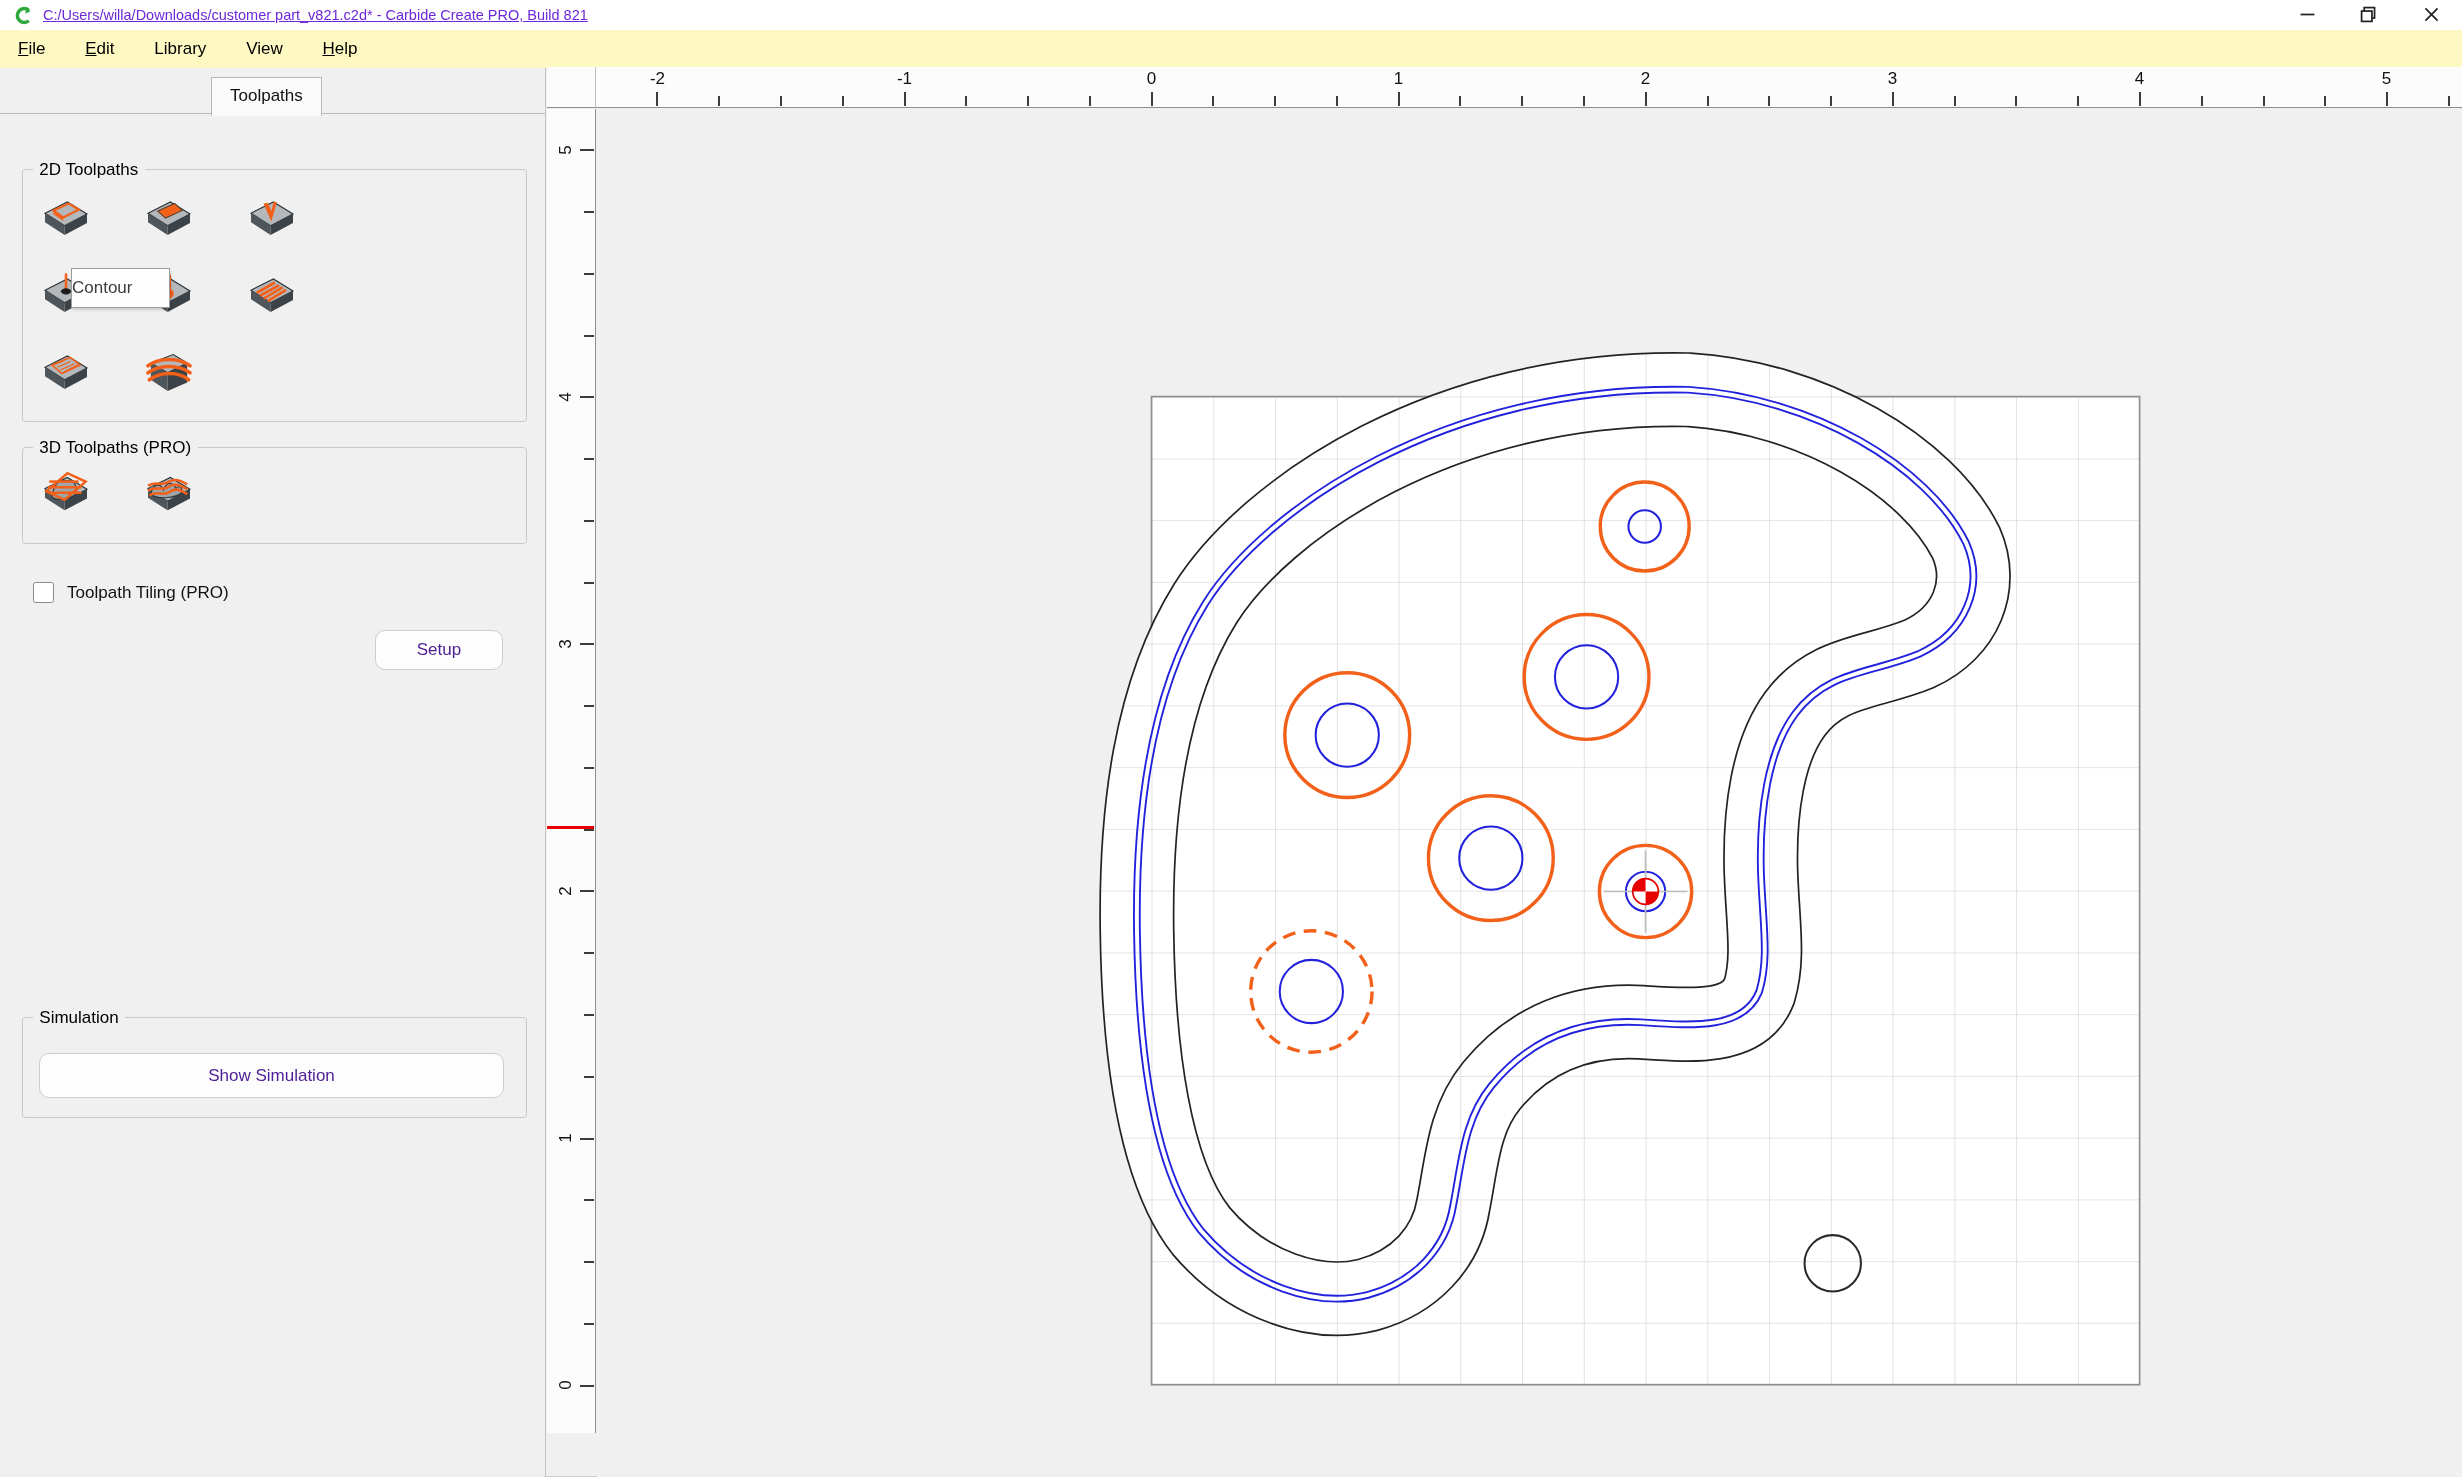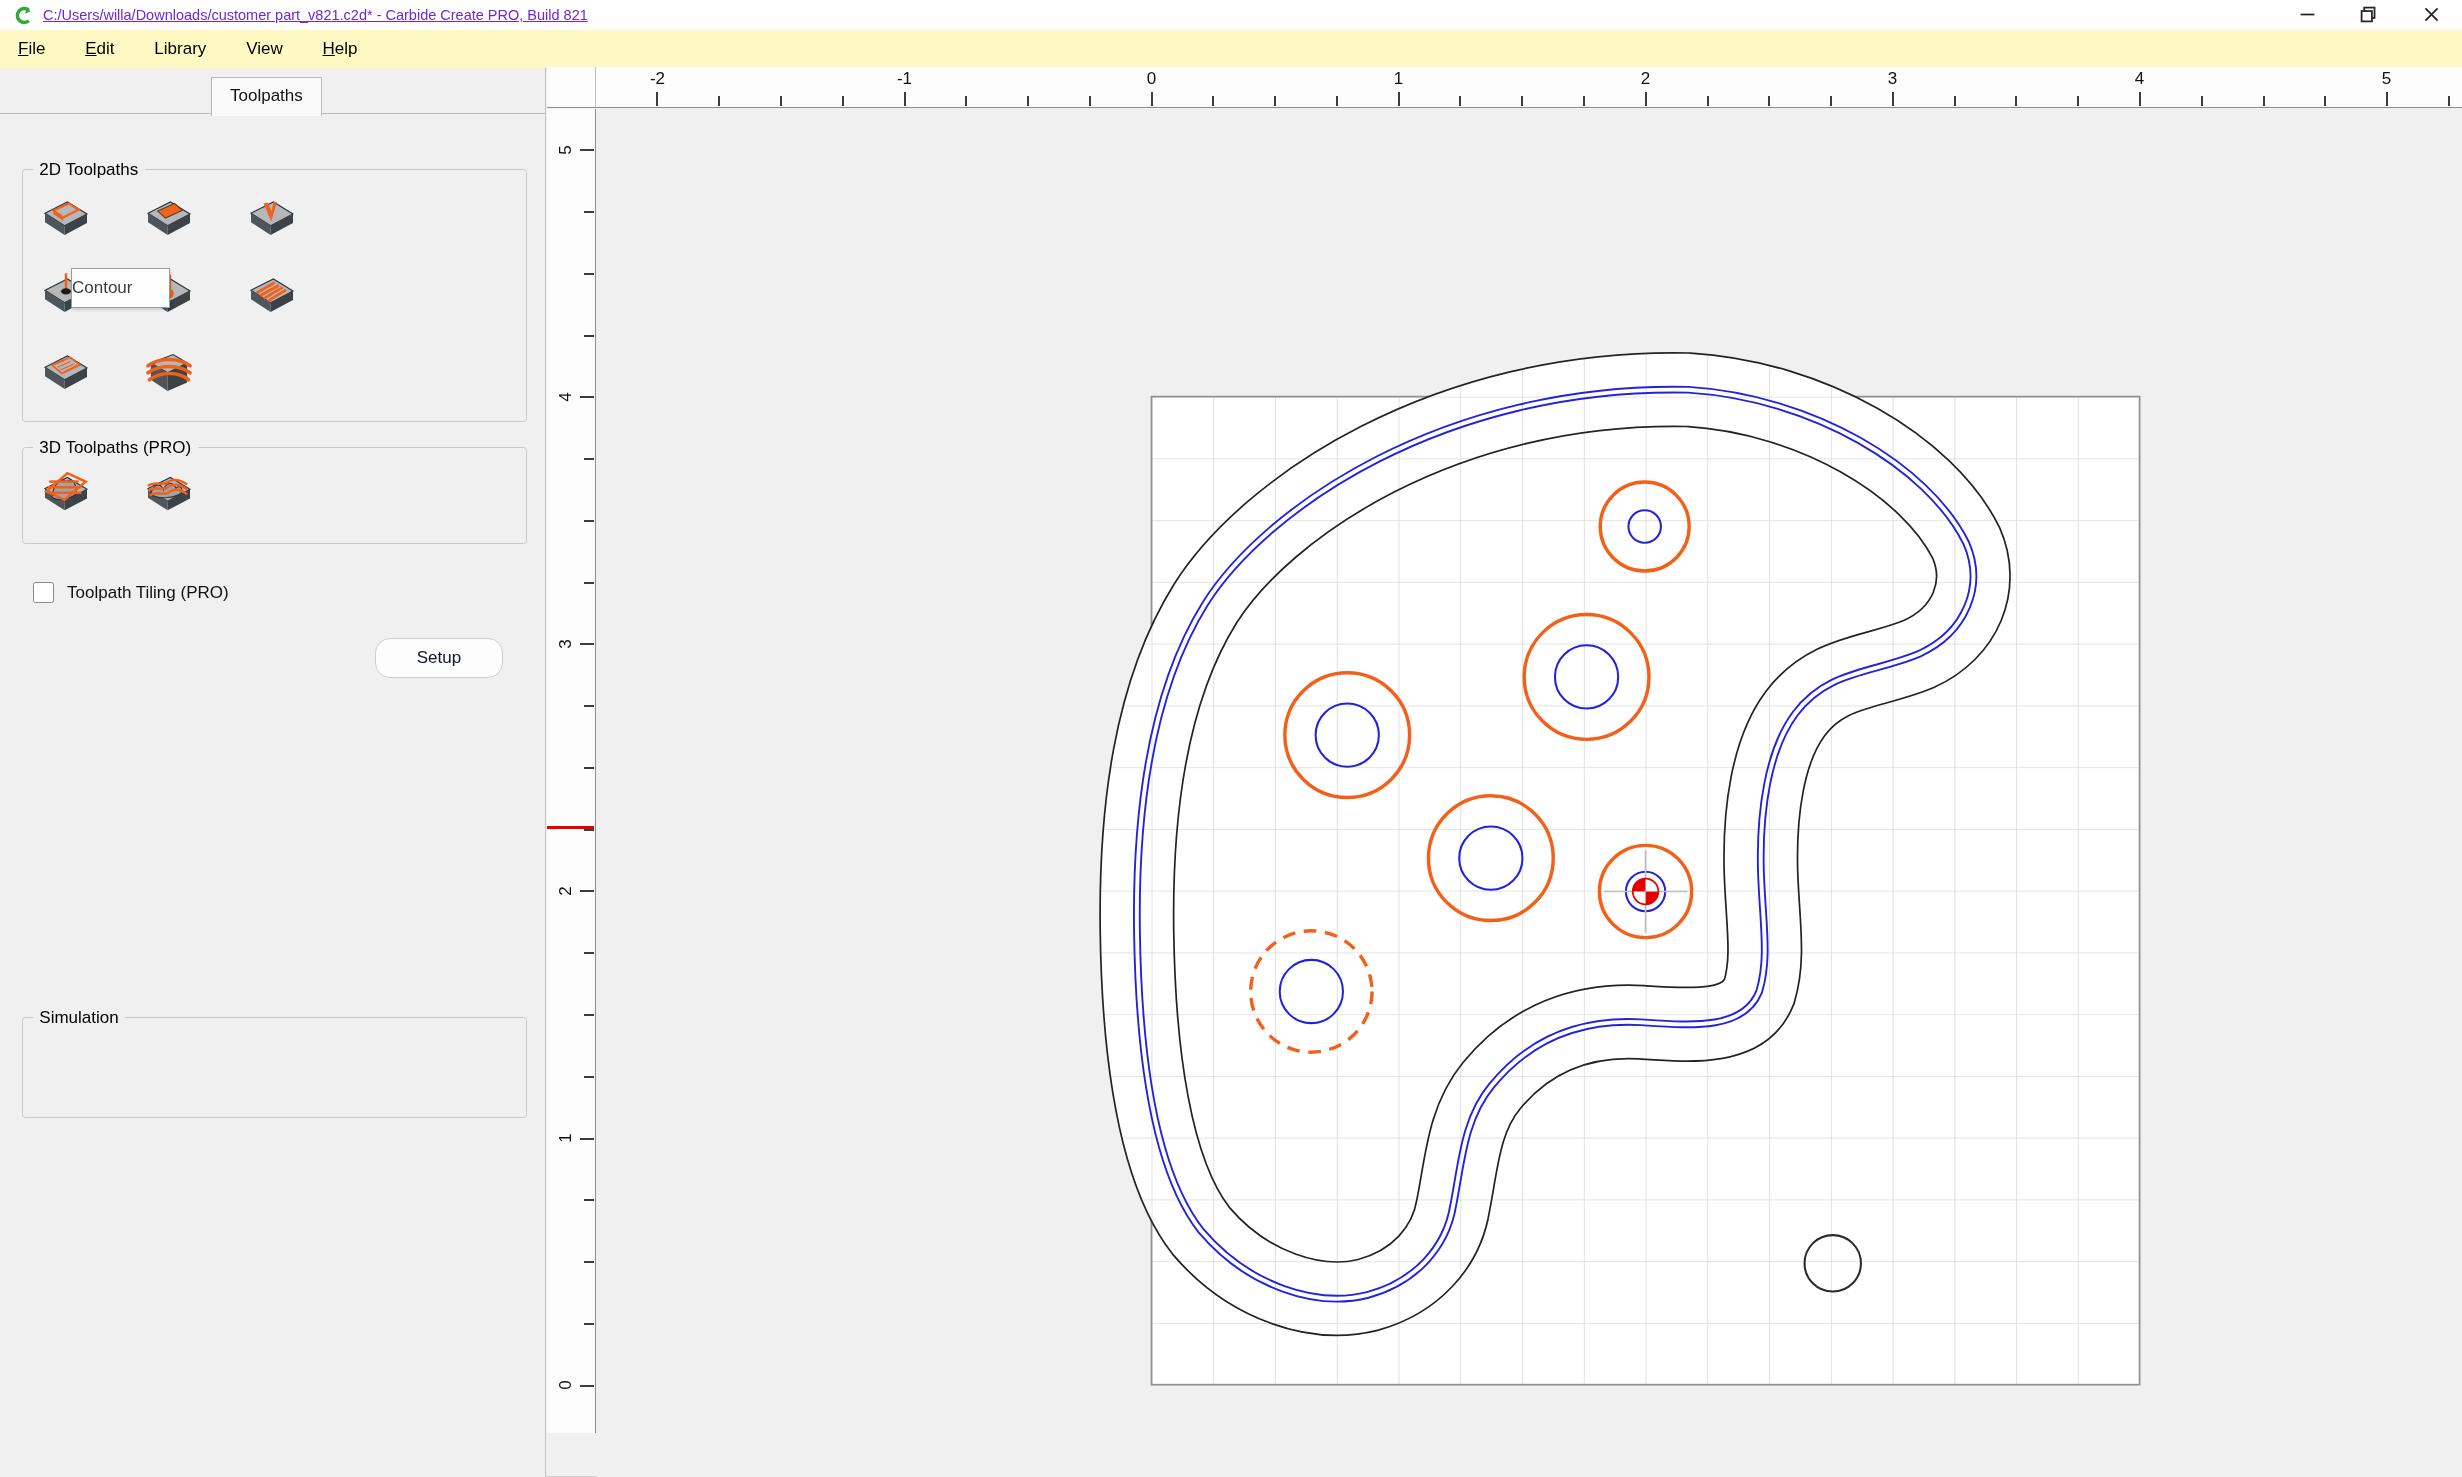--- a/index.html
+++ b/index.html
@@ -25,22 +25,22 @@
   .grouptitle{position:absolute;font-size:17px;color:#000;background:#f0f0f0;padding:0 6.8px;height:22px;line-height:22px;z-index:2;}
   .toolbtn{position:absolute;width:56px;height:56px;}
   .toolbtn svg{width:56px;height:56px;}
   #tooltip{left:71px;top:268px;width:97px;height:38px;background:#fefefe;border:0.9px solid #9c9c9c;
            font-size:17px;color:#3c3c3c;line-height:38px;text-align:left;z-index:9;box-shadow:0.9px 1.7px 2.6px rgba(0,0,0,.15);}
   #tiling-check{left:32.5px;top:582px;width:19px;height:19px;background:#fff;border:1.3px solid #8a8a8a;border-radius:2.6px;z-index:2;}
   #tiling-label{left:62px;top:581px;font-size:17px;height:24px;line-height:24px;background:#f0f0f0;padding:0 5.1px;z-index:2;}
   #current-tile-label{left:38px;top:640px;font-size:17px;color:#9a9a9a;height:26px;line-height:26px;}
   #tile-select{left:145px;top:630px;width:218px;height:38px;background:#f7f7f7;border:1.3px solid #d4d4d4;border-radius:2.6px;}
   .chev{position:absolute;width:9.4px;height:9.4px;border-right:1.7px solid #8a8a8a;border-bottom:1.7px solid #8a8a8a;transform:rotate(45deg);}
-  .btn{position:absolute;background:#fdfdfd;border:1.3px solid #cdcdcd;border-radius:15px;
-       font-size:17px;color:#0f172a;display:flex;align-items:center;justify-content:center;margin-top:8px;}
+  .btn{position:absolute;background:#fdfdfd;border:1.3px solid #cdcdcd;border-radius:10px;
+       font-size:17px;color:#4c1d95;display:flex;align-items:center;justify-content:center;}
   
   #tree{left:20.5px;top:663px;width:500px;height:325px;background:#ffffff;border:1.3px solid #9b9b9b;}
   .tree-row{position:absolute;left:0;width:100%;height:38px;font-size:17px;}
   .tree-label{position:absolute;top:0;height:38px;line-height:38px;white-space:nowrap;}
   .tree-chev{position:absolute;left:20.5px;top:13.7px;width:8.5px;height:8.5px;border-right:1.7px solid #444;border-bottom:1.7px solid #444;transform:rotate(45deg);}
   .strike{text-decoration:line-through;}
   .tree-row .sel-band{position:absolute;left:69px;top:0;right:1.7px;height:38px;background:#d7d7d7;}
   .titem-icon{position:absolute;left:72px;top:6px;width:26px;height:26px;}
   .titem-label{left:104px;}
   .tgroup-label{left:43px;}
@@ -387,16 +387,17 @@
         <polygon points="15,18 26,12 26,17 15,23" fill="#434b52"></polygon>
         <line x1="15" y1="1" x2="15" y2="10" stroke="#f08050" stroke-width="1.6"></line>
         <ellipse cx="15" cy="12" rx="2.6" ry="1.7" fill="#1c1c1c"></ellipse>
       </svg>
       <span class="tree-label titem-label strike">Drilling Toolpath 1 - Under 2 minutes</span>
     </div>
   </div>
 
   <div class="grouptitle" style="left:32.5px;top:1007px;z-index:3">Simulation</div>
   <div class="groupbox" style="left:22px;top:1017px;width:503px;height:99px;z-index:2"></div>
+  <div class="btn" style="left:39px;top:1053px;width:463px;height:43px;z-index:3">Show Simulation</div>
 
 
 </div>
 
 
 </body></html>

